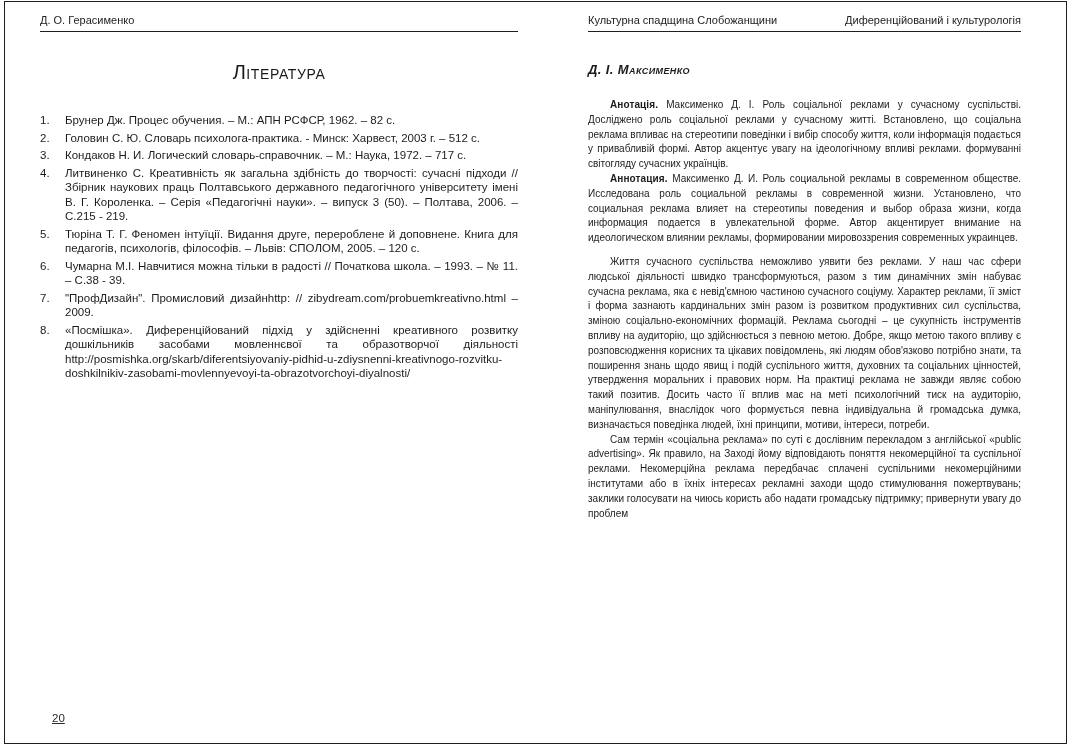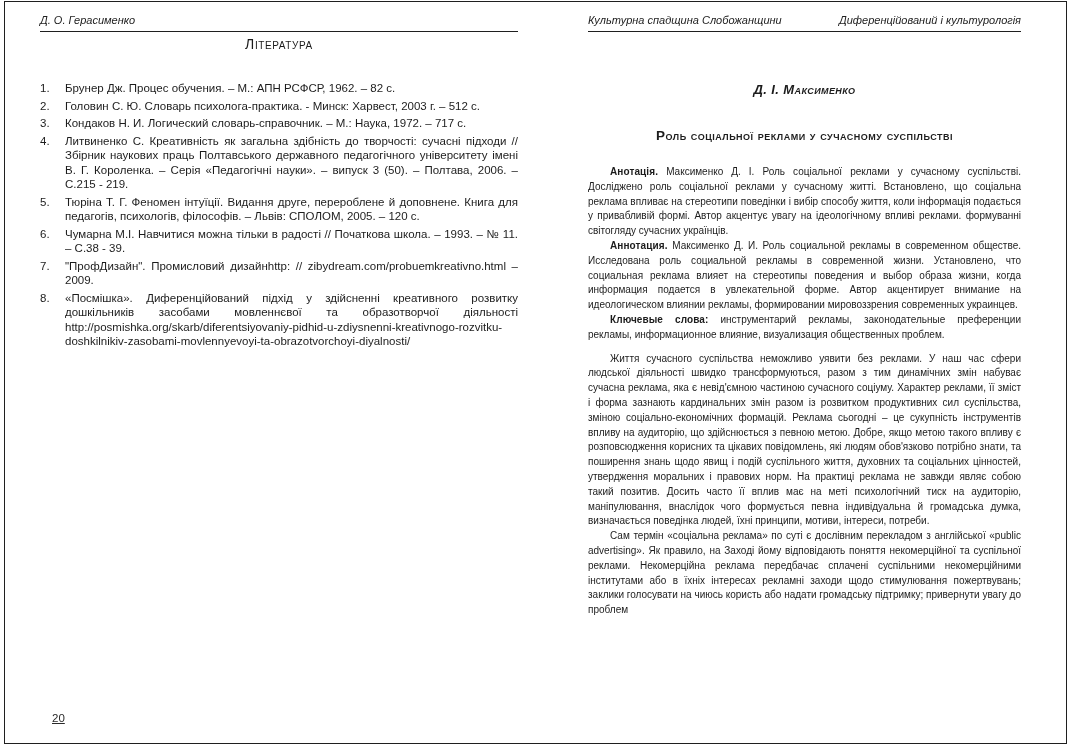--- a/index.html
+++ b/index.html
@@ -29,30 +29,29 @@
     position: absolute;
     top: 13px;
   }
   .page-left  { left: 40px;  width: 478px; }
   .page-right { left: 588px; width: 433px; }
 
   .running-header {
     display: flex;
     justify-content: space-between;
     font-size: 11px;
-    font-style: italic;
     color: #222;
     padding-bottom: 4px;
     border-bottom: 1.5px solid #1f1f1f;
     line-height: 14px;
   }
   .section-title {
-    margin-top: 4px;
+    margin-top: 29px;
     text-align: center;
-    font-size: 14px;
+    font-size: 20px;
     font-weight: normal;
     font-variant: small-caps;
     letter-spacing: 0.6px;
     color: #1a1a1a;
   }
   .ref-list { margin-top: 29px; }
   .ref {
     display: flex;
     font-size: 11.5px;
     line-height: 14.5px;
@@ -63,22 +62,22 @@
     text-align: left;
   }
   .ref-gap { flex: 0 0 9px; }
   .ref-text {
     flex: 1 1 auto;
     text-align: justify;
     word-break: break-word;
   }
 
   .author-line {
-    margin-top: 50px;
-    text-align: center;
+    margin-top: 30px;
+    text-align: left;
     font-size: 13px;
     font-weight: bold;
     font-style: italic;
     font-variant: small-caps;
     letter-spacing: 0.4px;
   }
   .article-title {
     margin-top: 30px;
     text-align: center;
     font-size: 13.5px;
@@ -165,26 +164,24 @@
   </div>
 
   <div class="page page-right">
     <div class="running-header">
       <span>Культурна спадщина Слобожанщини</span>
       <span>Диференційований і культурологія</span>
     </div>
 
     <div class="author-line">Д. І. Максименко</div>
 
-    <div class="article-title">Роль соціальної реклами у сучасному суспільстві</div>
 
     <div class="body-block">
       <p class="para"><b>Анотація. </b><span>Максименко Д. І. Роль соціальної реклами у сучасному суспільстві. Досліджено роль соціальної реклами у сучасному житті. Встановлено, що соціальна реклама впливає на стереотипи поведінки і вибір способу життя, коли інформація подається у привабливій формі. Автор акцентує увагу на ідеологічному впливі реклами. формуванні світогляду сучасних українців.</span></p>
       <p class="para"><b>Аннотация. </b><span>Максименко Д. И. Роль социальной рекламы в современном обществе. Исследована роль социальной рекламы в современной жизни. Установлено, что социальная реклама влияет на стереотипы поведения и выбор образа жизни, когда информация подается в увлекательной форме. Автор акцентирует внимание на идеологическом влиянии рекламы, формировании мировоззрения современных украинцев.</span></p>
-      <p class="para"><b>Ключевые слова: </b><span>инструментарий рекламы, законодательные преференции рекламы, информационное влияние, визуализация общественных проблем.</span></p>
       <div class="main-text">
         <p class="para">Життя сучасного суспільства неможливо уявити без реклами. У наш час сфери людської діяльності швидко трансформуються, разом з тим динамічних змін набуває сучасна реклама, яка є невід'ємною частиною сучасного соціуму. Характер реклами, її зміст і форма зазнають кардинальних змін разом із розвитком продуктивних сил суспільства, зміною соціально-економічних формацій. Реклама сьогодні – це сукупність інструментів впливу на аудиторію, що здійснюється з певною метою. Добре, якщо метою такого впливу є розповсюдження корисних та цікавих повідомлень, які людям обов'язково потрібно знати, та поширення знань щодо явищ і подій суспільного життя, духовних та соціальних цінностей, утвердження моральних і правових норм. На практиці реклама не завжди являє собою такий позитив. Досить часто її вплив має на меті психологічний тиск на аудиторію, маніпулювання, внаслідок чого формується певна індивідуальна й громадська думка, визначається поведінка людей, їхні принципи, мотиви, інтереси, потреби.</p>
         <p class="para">Сам термін «соціальна реклама» по суті є дослівним перекладом з англійської «public advertising». Як правило, на Заході йому відповідають поняття некомерційної та суспільної реклами. Некомерційна реклама передбачає сплачені суспільними некомерційними інститутами або в їхніх інтересах рекламні заходи щодо стимулювання пожертвувань; заклики голосувати на чиюсь користь або надати громадську підтримку; привернути увагу до проблем</p>
       </div>
     </div>
   </div>
 
   <div class="page-number page-number-left">20</div>
 </div>
 

